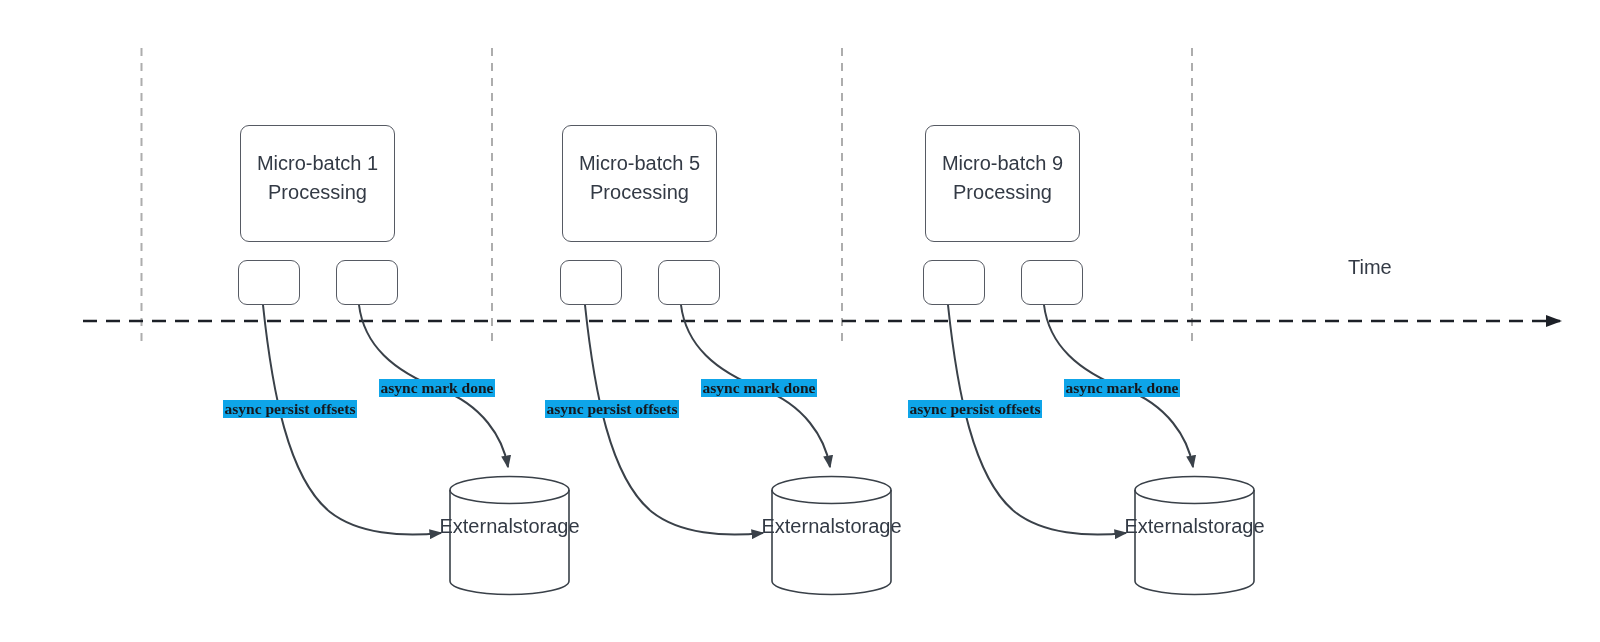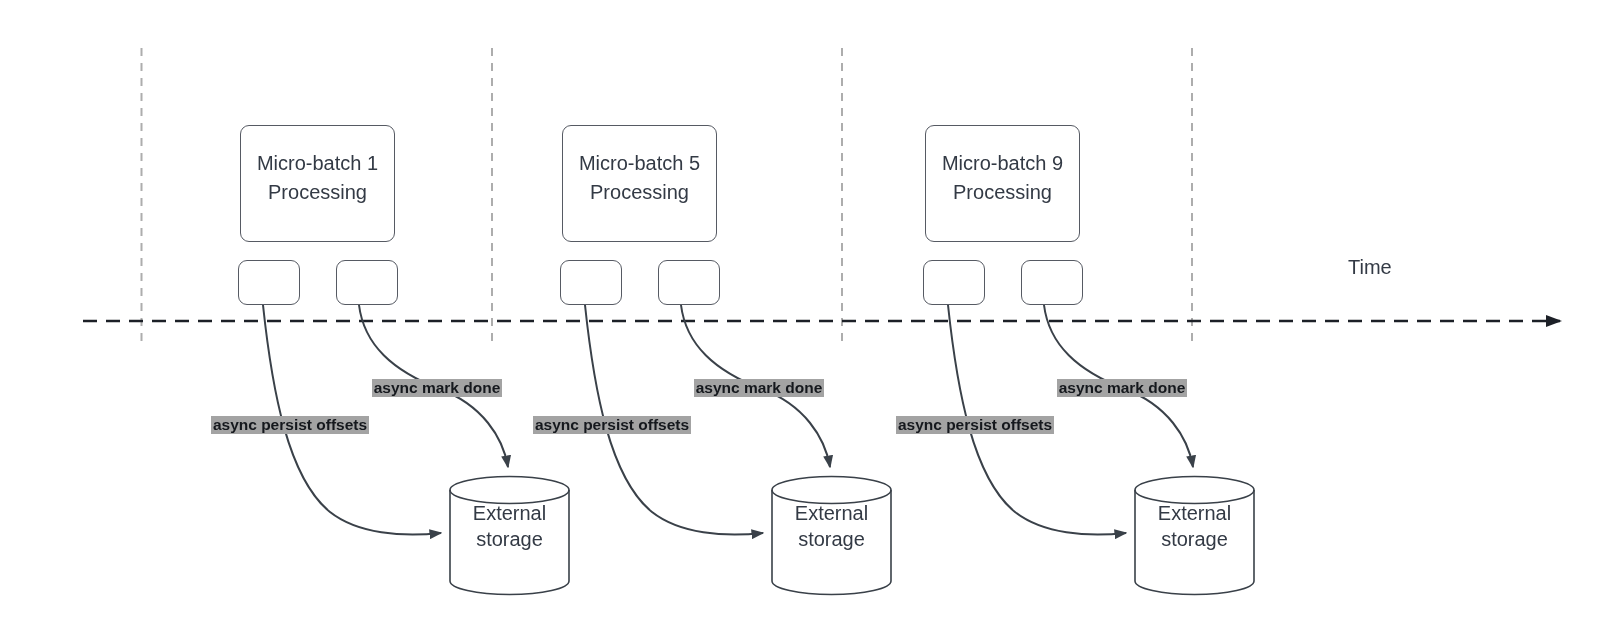--- a/index.html
+++ b/index.html
@@ -34,27 +34,27 @@
     border:1.6px solid var(--box-border,#565a63);border-radius:9px;background:#fff;
   }
   .mini-a{left:238px;}
   .mini-b{left:336px;}
 
   .arrow-label{
     position:absolute;width:300px;text-align:center;white-space:nowrap;
     font-size:15.5px;font-weight:bold;color:var(--label-text,#15181d);
     display:flex;justify-content:center;
   }
-  .arrow-label .label-text{background:#a3a3a3;padding:0 2px;}
-  .persist-label{left:140px;top:416px;}
+  .arrow-label .label-text{background:#0ea5e9;padding:0 2px;font-family:Liberation Serif, serif;}
+  .persist-label{left:140px;top:400px;}
   .done-label{left:287px;top:379px;}
 
   .storage-label{
     position:absolute;left:450px;top:477px;width:119px;height:88px;box-sizing:border-box;
-    display:flex;flex-direction:column;align-items:center;justify-content:center;
+    display:flex;align-items:center;justify-content:center;
     padding-top:10px;font-size:20px;line-height:26px;color:var(--text,#333a45);text-align:center;
   }
   .time-label{
     position:absolute;left:1348px;top:256px;width:74px;text-align:left;
     font-size:20px;color:var(--text,#333a45);
   }
 </style>
 </head>
 <body>
 

